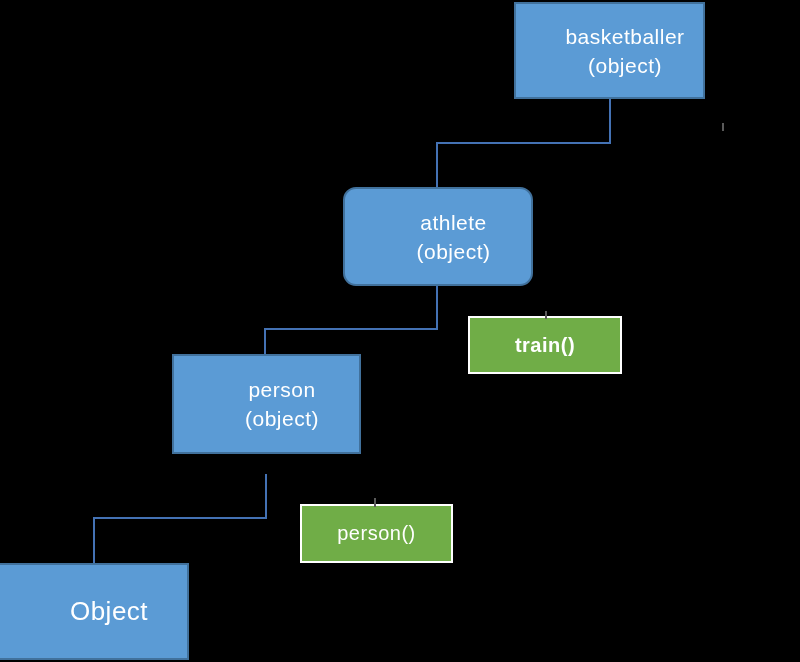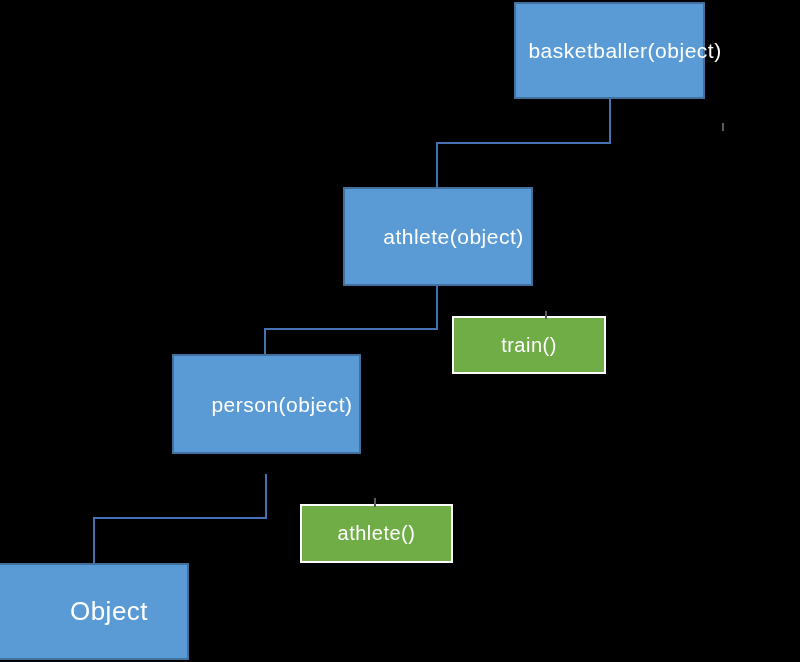--- a/index.html
+++ b/index.html
@@ -32,21 +32,21 @@
     fill: none;
     stroke: var(--connector);
     stroke-width: 2;
   }
   .class-box {
     position: absolute;
     box-sizing: border-box;
     background: var(--class-fill);
     border: 2px solid var(--class-border);
     display: flex;
-    flex-direction: row;
+    flex-direction: column;
     align-items: center;
     justify-content: center;
     color: var(--text);
     font-size: 21px;
     line-height: 29px;
     letter-spacing: 0.5px;
     text-align: center;
     padding-left: 31px;
   }
   .class-box.root-box { font-size: 26px; }
@@ -79,41 +79,41 @@
     <polyline points="610,99 610,143 437,143 437,187"></polyline>
     <polyline points="437,286 437,329 265,329 265,374"></polyline>
     <polyline points="266,474 266,518 94,518 94,563"></polyline>
   </svg>
 
   <div class="class-box" style="left:514px; top:2px; width:191px; height:97px;">
     <div class="class-line">basketballer</div>
     <div class="class-line">(object)</div>
   </div>
 
-  <div class="class-box" style="left:343px; top:187px; width:190px; height:99px;">
+  <div class="class-box" style="left:343px; top:187px; width:190px; height:99px;border-radius:13px;">
     <div class="class-line">athlete</div>
     <div class="class-line">(object)</div>
   </div>
 
   <div class="class-box" style="left:172px; top:354px; width:189px; height:100px;">
     <div class="class-line">person</div>
     <div class="class-line">(object)</div>
   </div>
 
   <div class="class-box root-box" style="left:-2px; top:563px; width:191px; height:97px;">
     <div class="class-line">Object</div>
 
   </div>
 
 
-  <div class="method-box" style="left:452px; top:316px; width:154px; height:58px;">
+  <div class="method-box" style="left:468px; top:316px; width:154px; height:58px;font-weight:bold;">
     <div>train()</div>
   </div>
 
   <div class="method-box" style="left:300px; top:504px; width:153px; height:59px;">
-    <div>athlete()</div>
+    <div>person()</div>
   </div>
 
   <div class="handle-tick" style="left:722px; top:123px; height:8px;"></div>
   <div class="handle-tick" style="left:545px; top:311px; height:8px;"></div>
   <div class="handle-tick" style="left:374px; top:498px; height:9px;"></div>
 
 </div>
 
 </body></html>

